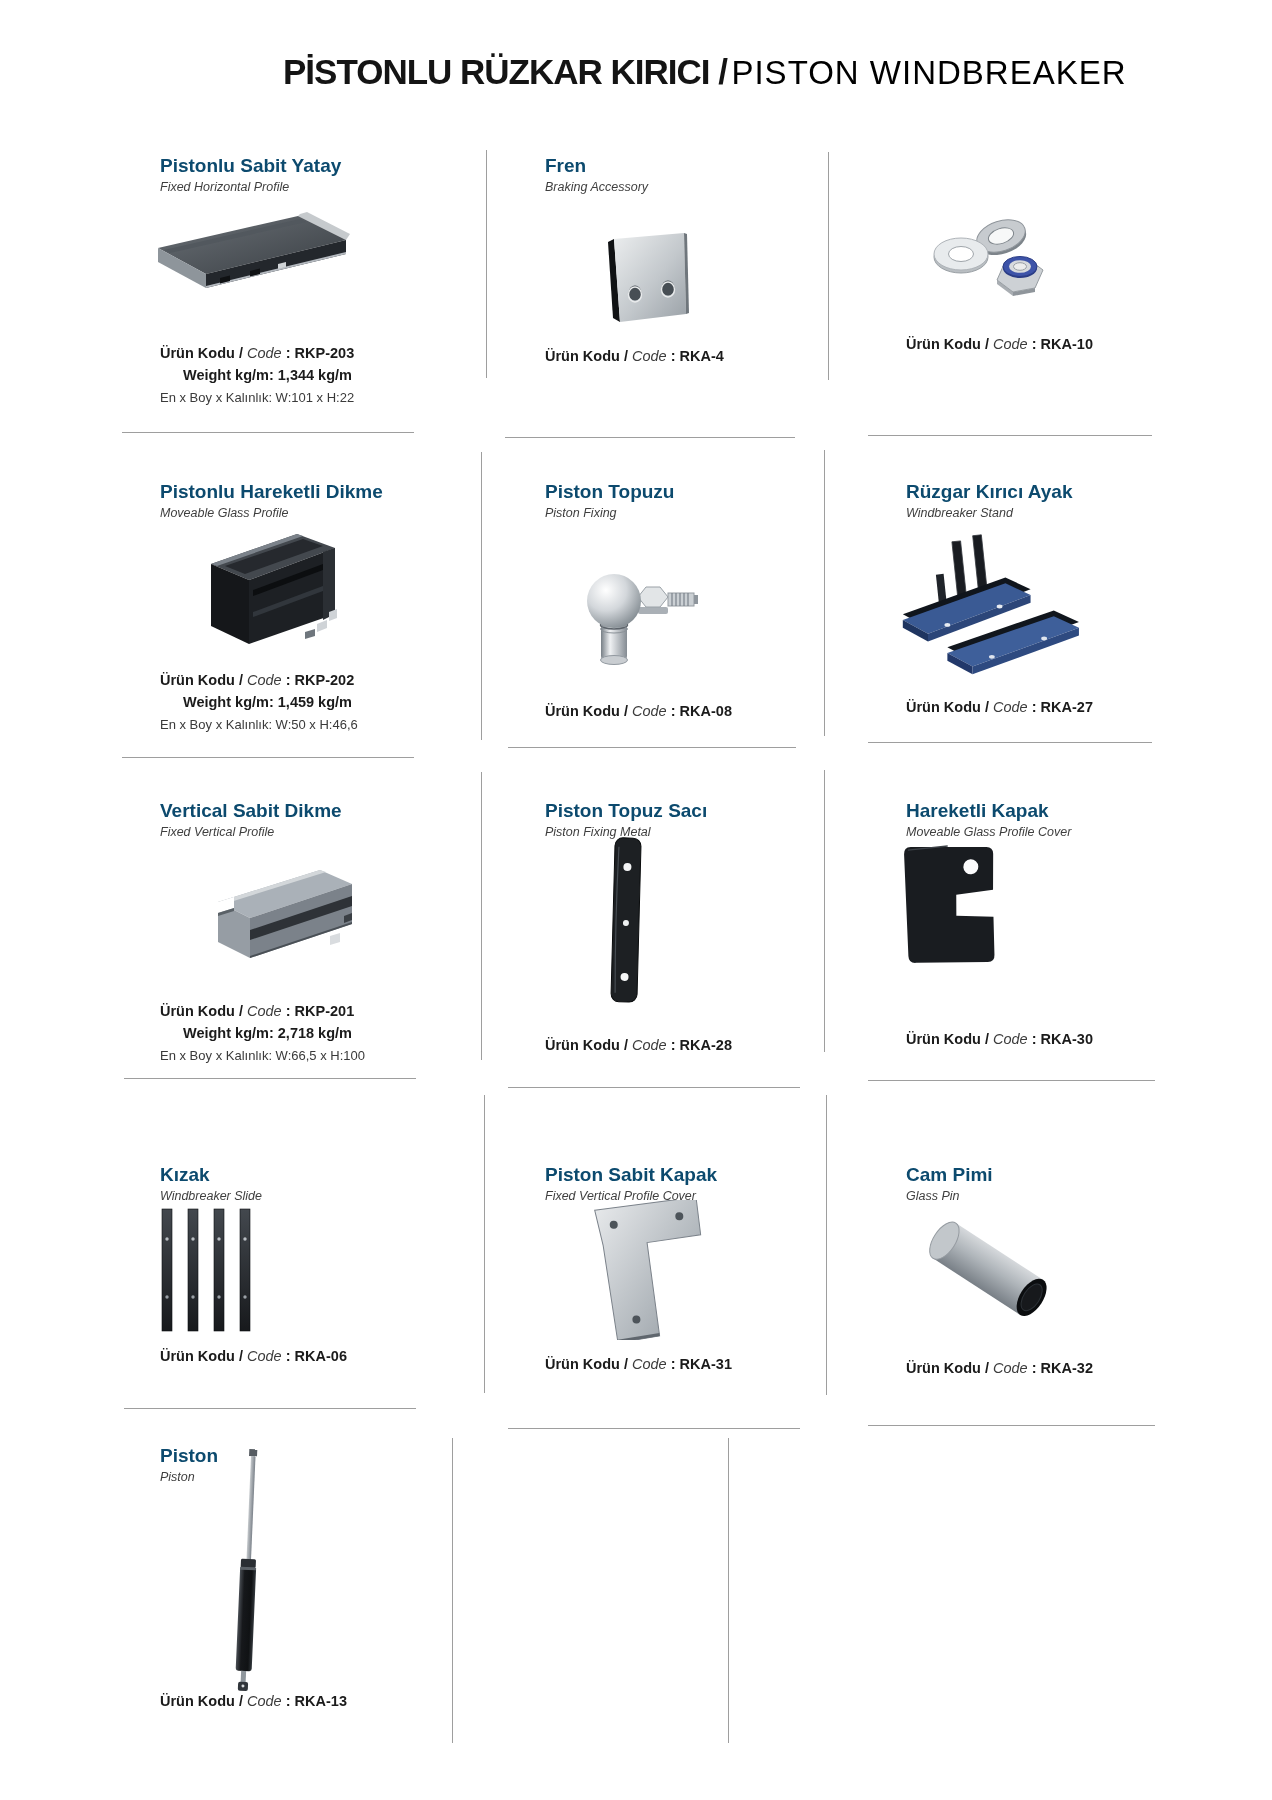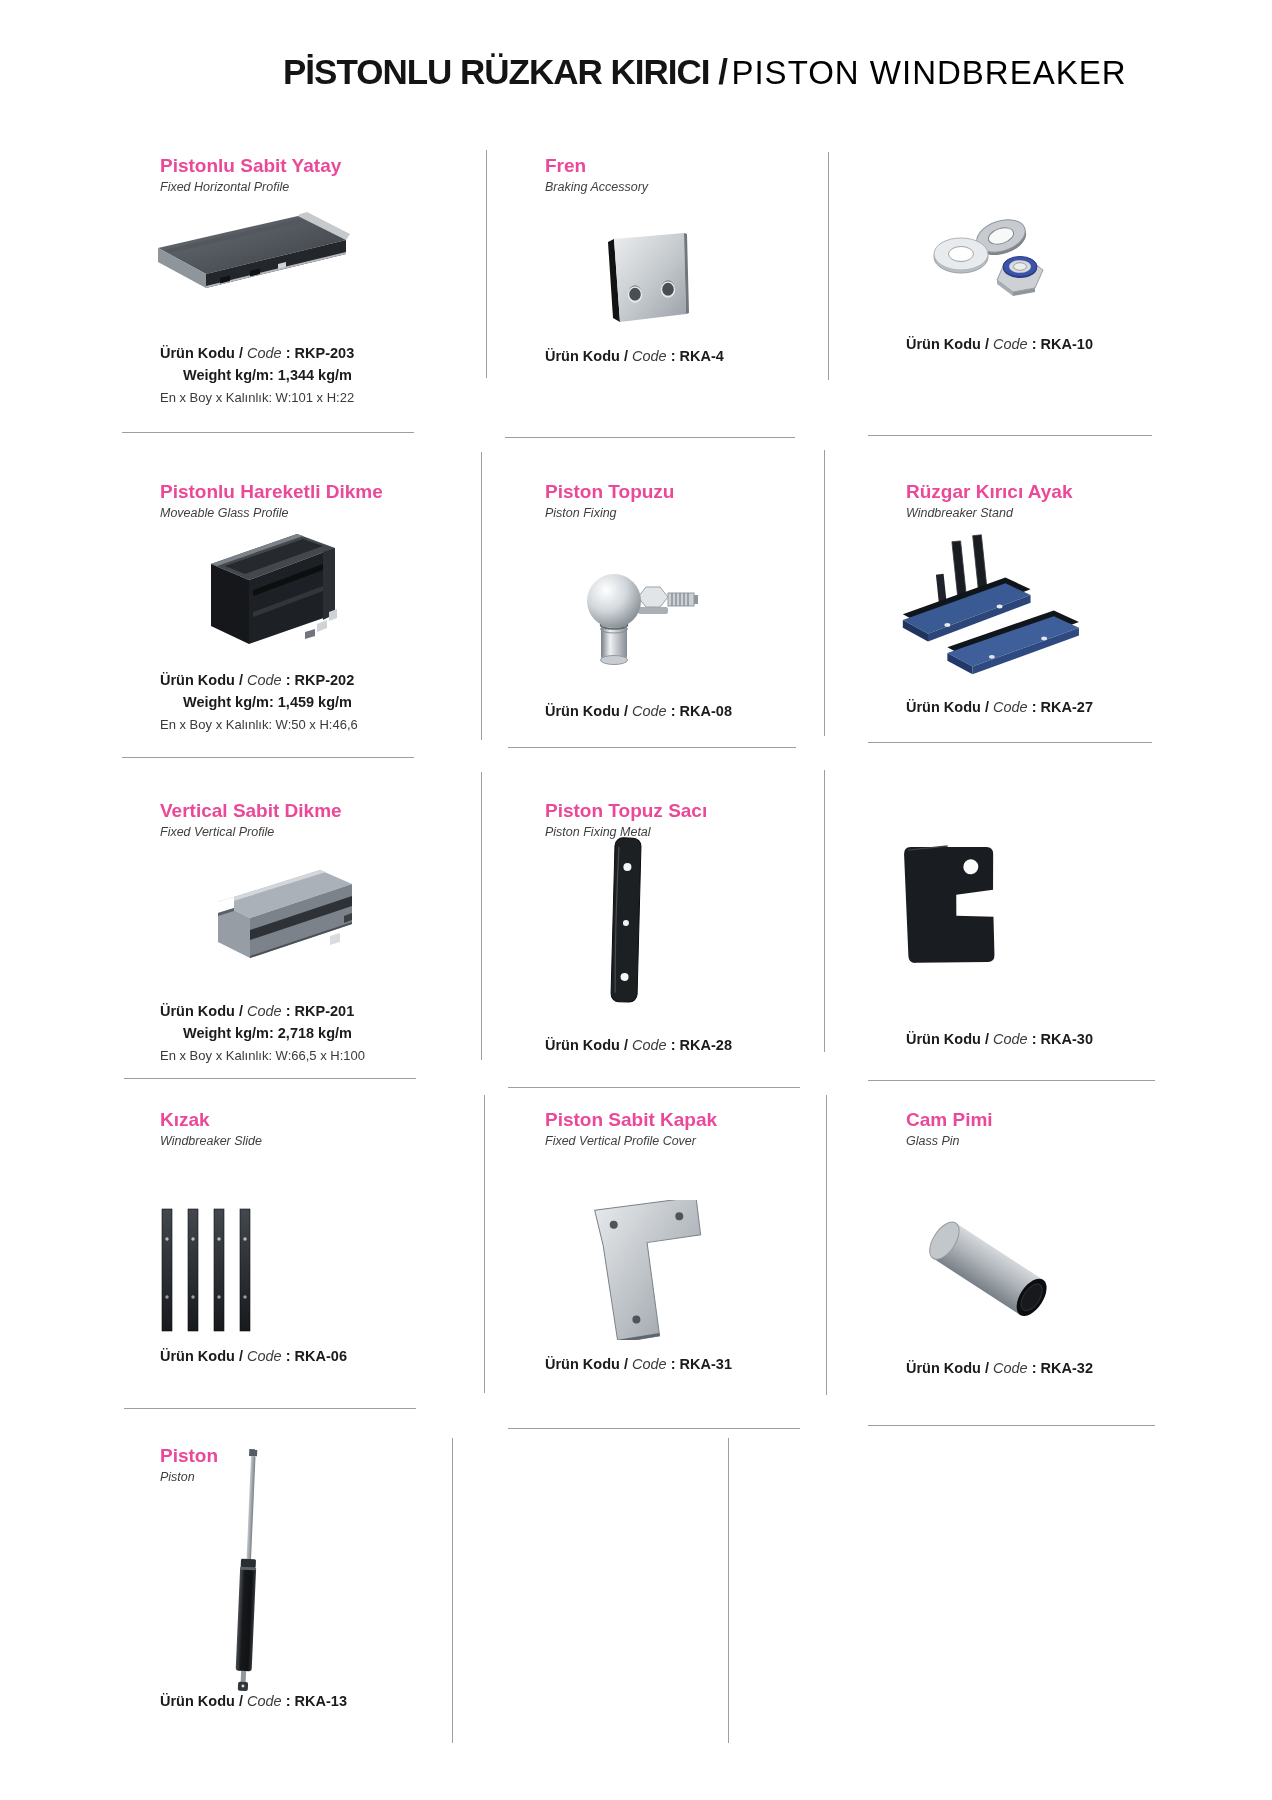--- a/index.html
+++ b/index.html
@@ -12,22 +12,22 @@
   .hdr{position:absolute;left:283px;top:52px;white-space:nowrap;}
   .hdr .tr{font-weight:800;font-size:35px;letter-spacing:-1px;color:#141414;}
   .hdr .en{font-weight:400;font-size:33px;letter-spacing:1px;color:#000000;}
   
   .cell{position:absolute;}
   .c1{left:120px;width:363px}.c2{left:483px;width:343px}.c3{left:826px;width:326px}
   .r1{top:130px;height:303px}.r2{top:433px;height:322px}.r3{top:755px;height:325px}
   .r4{top:1080px;height:345px}.r5{top:1425px;height:330px}
   .c1 .txt{padding-left:40px}.c2 .txt{padding-left:62px}.c3 .txt{padding-left:80px}
   .r1 .t{margin-top:25px}.r2 .t{margin-top:48px}.r3 .t{margin-top:45px}
-  .r4 .t{margin-top:29px}.r5 .t{margin-top:20px}
-  .title{font-size:19px;font-weight:700;color:#ec4899;}
+  .r4 .t{margin-top:84px}.r5 .t{margin-top:20px}
+  .title{font-size:19px;font-weight:700;color:#0c4a6e;}
   .subtitle{font-size:12.5px;font-style:italic;color:#3f3f3f;margin-top:3px;}
   .img{position:absolute;}
   .img svg{display:block;width:100%;height:100%;}
   .code{position:absolute;font-size:14.5px;white-space:nowrap;}
   .cb{font-weight:700;color:#1b1b1b;}
   .ci{font-style:italic;font-weight:400;color:#3b3b3b;}
   .wline{font-weight:700;font-size:14.5px;margin-top:6px;margin-left:23px;}
   .dline{font-weight:400;font-size:13px;color:#3a3a3a;margin-top:7px;}
   
   .p1 .img{left:30px;top:78px;width:200px;height:92px}   .p1 .code{top:215px}
@@ -328,20 +328,24 @@
   </div>
   <div class="code txt">
     <span class="cb">Ürün Kodu /</span>
     <span class="ci">Code</span>
     <span class="cb">:</span>
     <span class="cb">RKA-28</span>
   </div>
 </div>
 
 <div class="cell c3 r3 p9">
+  <div class="txt t">
+    <div class="title">Hareketli Kapak</div>
+    <div class="subtitle">Moveable Glass Profile Cover</div>
+  </div>
   <div class="img">
     <svg viewBox="0 0 118 138">
       <g transform="rotate(-3 59 69)">
         <path d="M16,12 Q16,5 23,5 L98,9 Q105,9 105,16 L103,52 L66,55 L65,76 L102,79 L101,117 Q101,124 94,124 L22,121 Q15,121 15,114 Z" fill="#191c20"></path>
         <path d="M20,8 L60,6" stroke="#3c4147" stroke-width="1.4" fill="none"></path>
         <circle cx="82" cy="28" r="7.5" fill="#fbfbfc"></circle>
       </g>
     </svg>
   </div>
   <div class="code txt">

